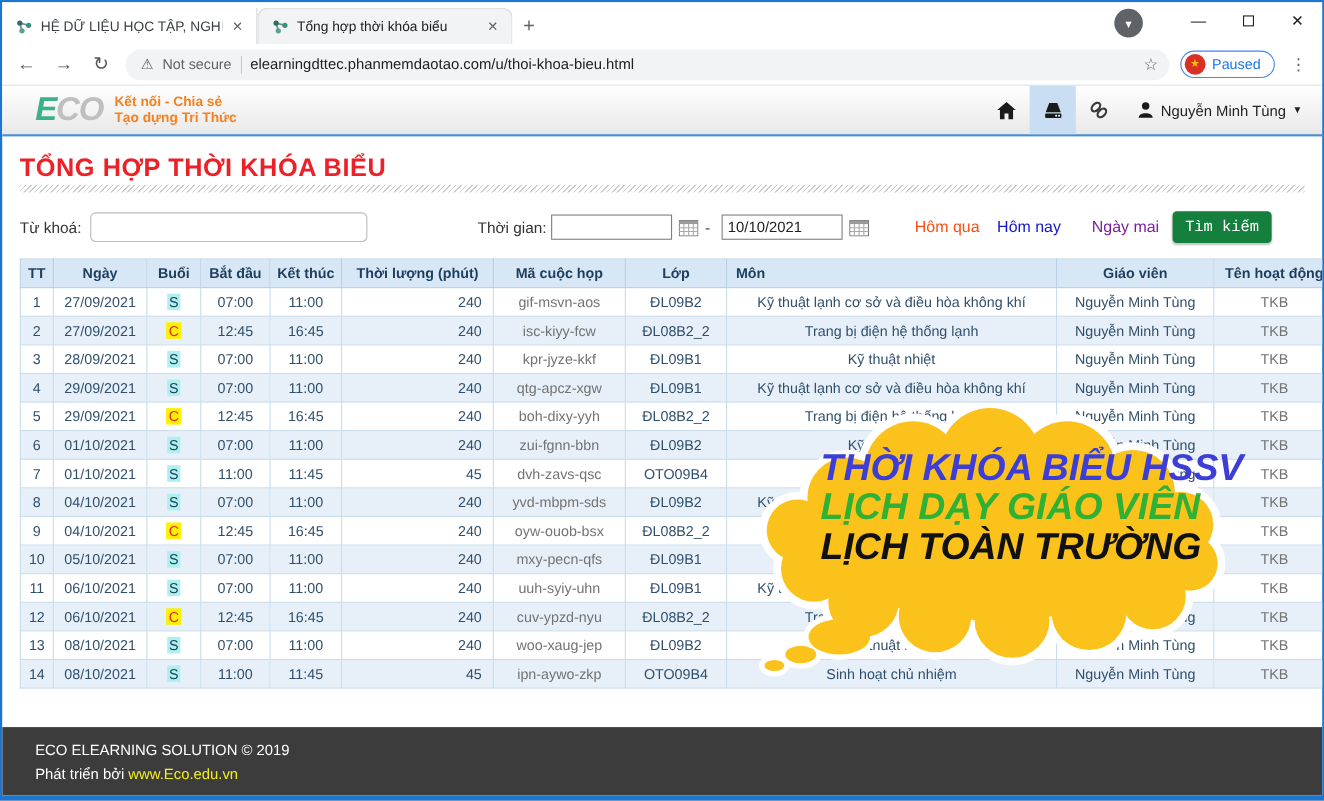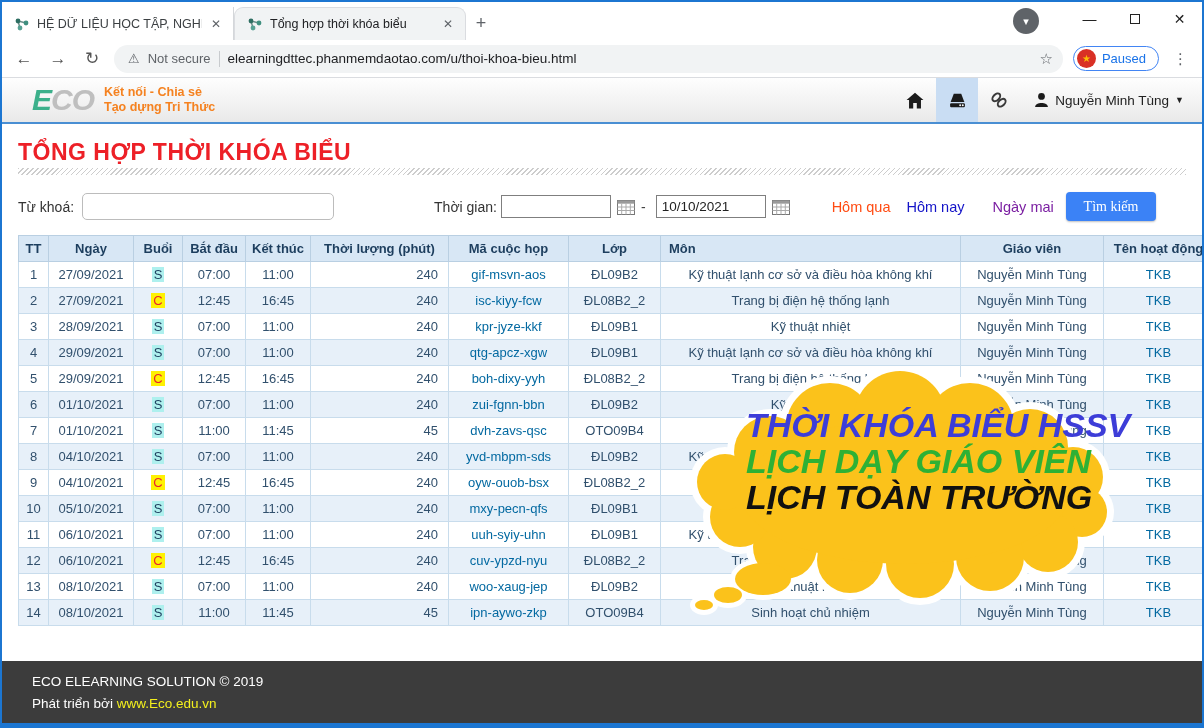--- a/index.html
+++ b/index.html
@@ -71,39 +71,39 @@
               margin-left:8px; padding:0 8px; font-size:13px; }
   .time-label { margin-left:100px; }
   .date-input { width:110px; height:23px; border:1px solid #7f7f7f; margin-left:4px;
                 padding:0 5px; font-size:13.5px; color:#222; }
   .calbtn { margin-left:6px; display:inline-flex; }
   .dash { margin:0 6px; color:#444; }
   .quick { margin-left:42px; font-size:14.5px; text-decoration:none; }
   .quick.yesterday { color:#ff4b12; }
   .quick.today { color:#1414c8; margin-left:16px; }
   .quick.tomorrow { color:#7b1fa2; margin-left:28px; }
-  .searchbtn { margin-left:auto; margin-right:30px; width:90px; height:29px; background:#3b82f6;
+  .searchbtn { margin-left:auto; margin-right:30px; width:90px; height:29px; background:#15803d;
                color:#fff; border:none; border-radius:4px; font-size:14px;
-               font-family:Liberation Serif, serif; box-shadow:0 1px 2px rgba(0,0,0,.25); }
+               font-family:Liberation Mono, monospace; box-shadow:0 1px 2px rgba(0,0,0,.25); }
 
   
   table.sched { margin-top:14px; width:100%; border-collapse:collapse; table-layout:fixed;
                 font-size:13px; }
   .sched th { background:#d8e7f5; color:#1d3e5e; font-weight:bold; height:26px;
               border:1px solid #b9cfe2; text-align:center; white-space:nowrap; overflow:hidden; }
   .sched th.l { text-align:left; padding-left:8px; }
   .sched td { height:26px; border:1px solid #c8dcec; color:#31506d; white-space:nowrap;
               overflow:hidden; }
   .sched tr.alt td { background:#e7f0f9; }
   td.c { text-align:center; } td.r { text-align:right; padding-right:10px; }
   td.l { text-align:center; padding:4px 8px; }
   .badge { padding:0 2px; }
   .badge.s { background:#aef0ee; color:#1d3e5e; }
   .badge.cc { background:#fef102; color:#e8262d; }
-  a.lnk { color:#0369a1; text-decoration:none; }
+  a.lnk { color:#737373; text-decoration:none; }
 
   
   .bubble { position:absolute; left:688px; top:365px; width:430px; height:250px; z-index:5; }
   .bubble svg { position:absolute; inset:0; }
   .bubble-text { position:absolute; left:56px; top:40px; font-size:34px; font-weight:bold;
                  font-style:italic; line-height:36px; white-space:nowrap; }
 
   
   .footer { position:absolute; left:0; right:0; bottom:0; height:62px; background:#3c3c3c;
             color:#fff; padding:10px 0 0 30px; font-size:13.5px; line-height:22px; }

